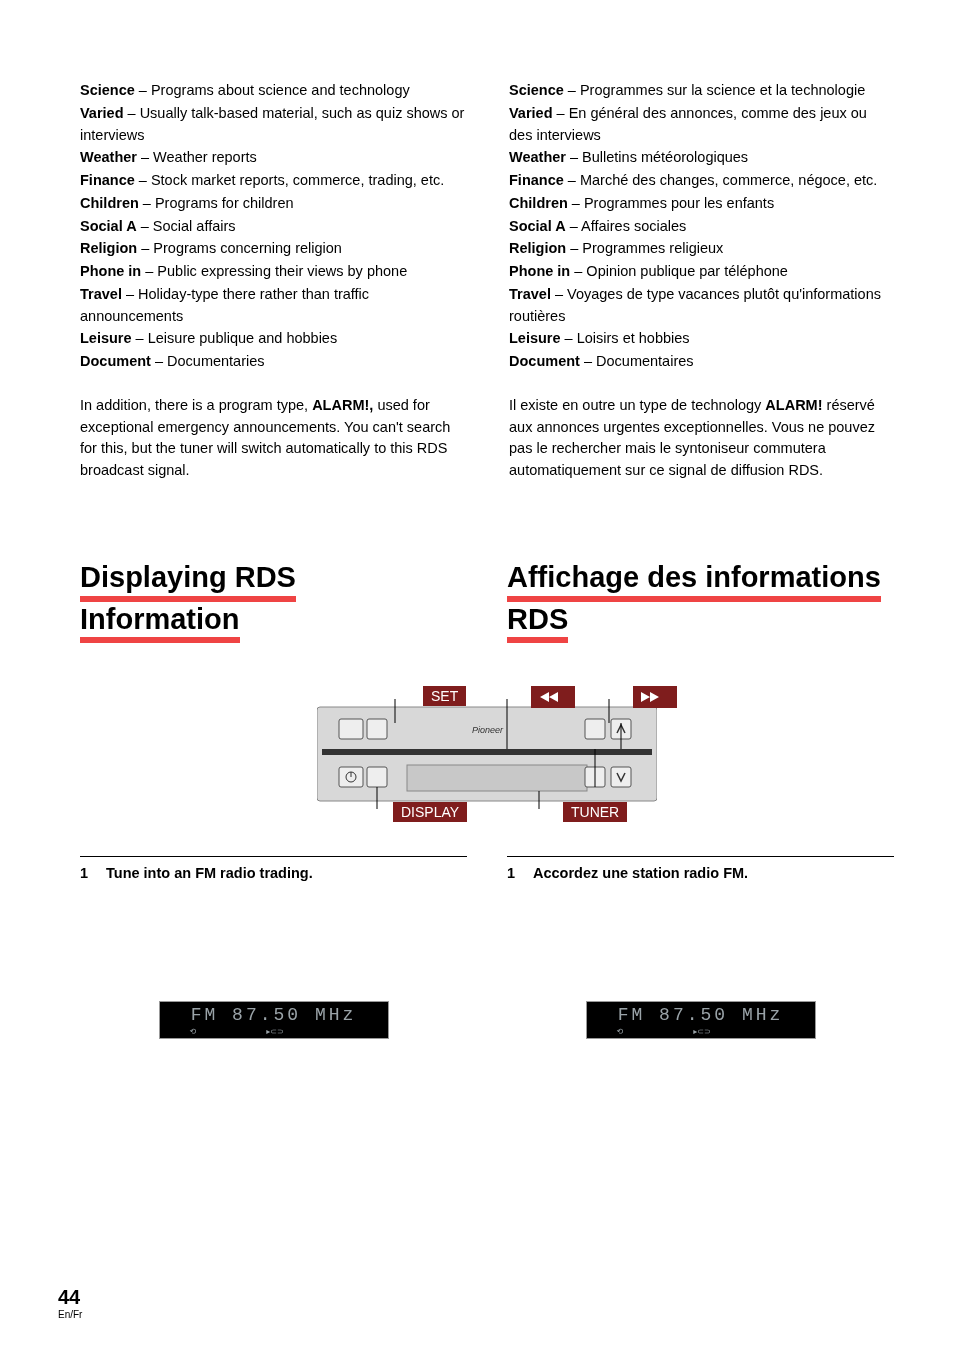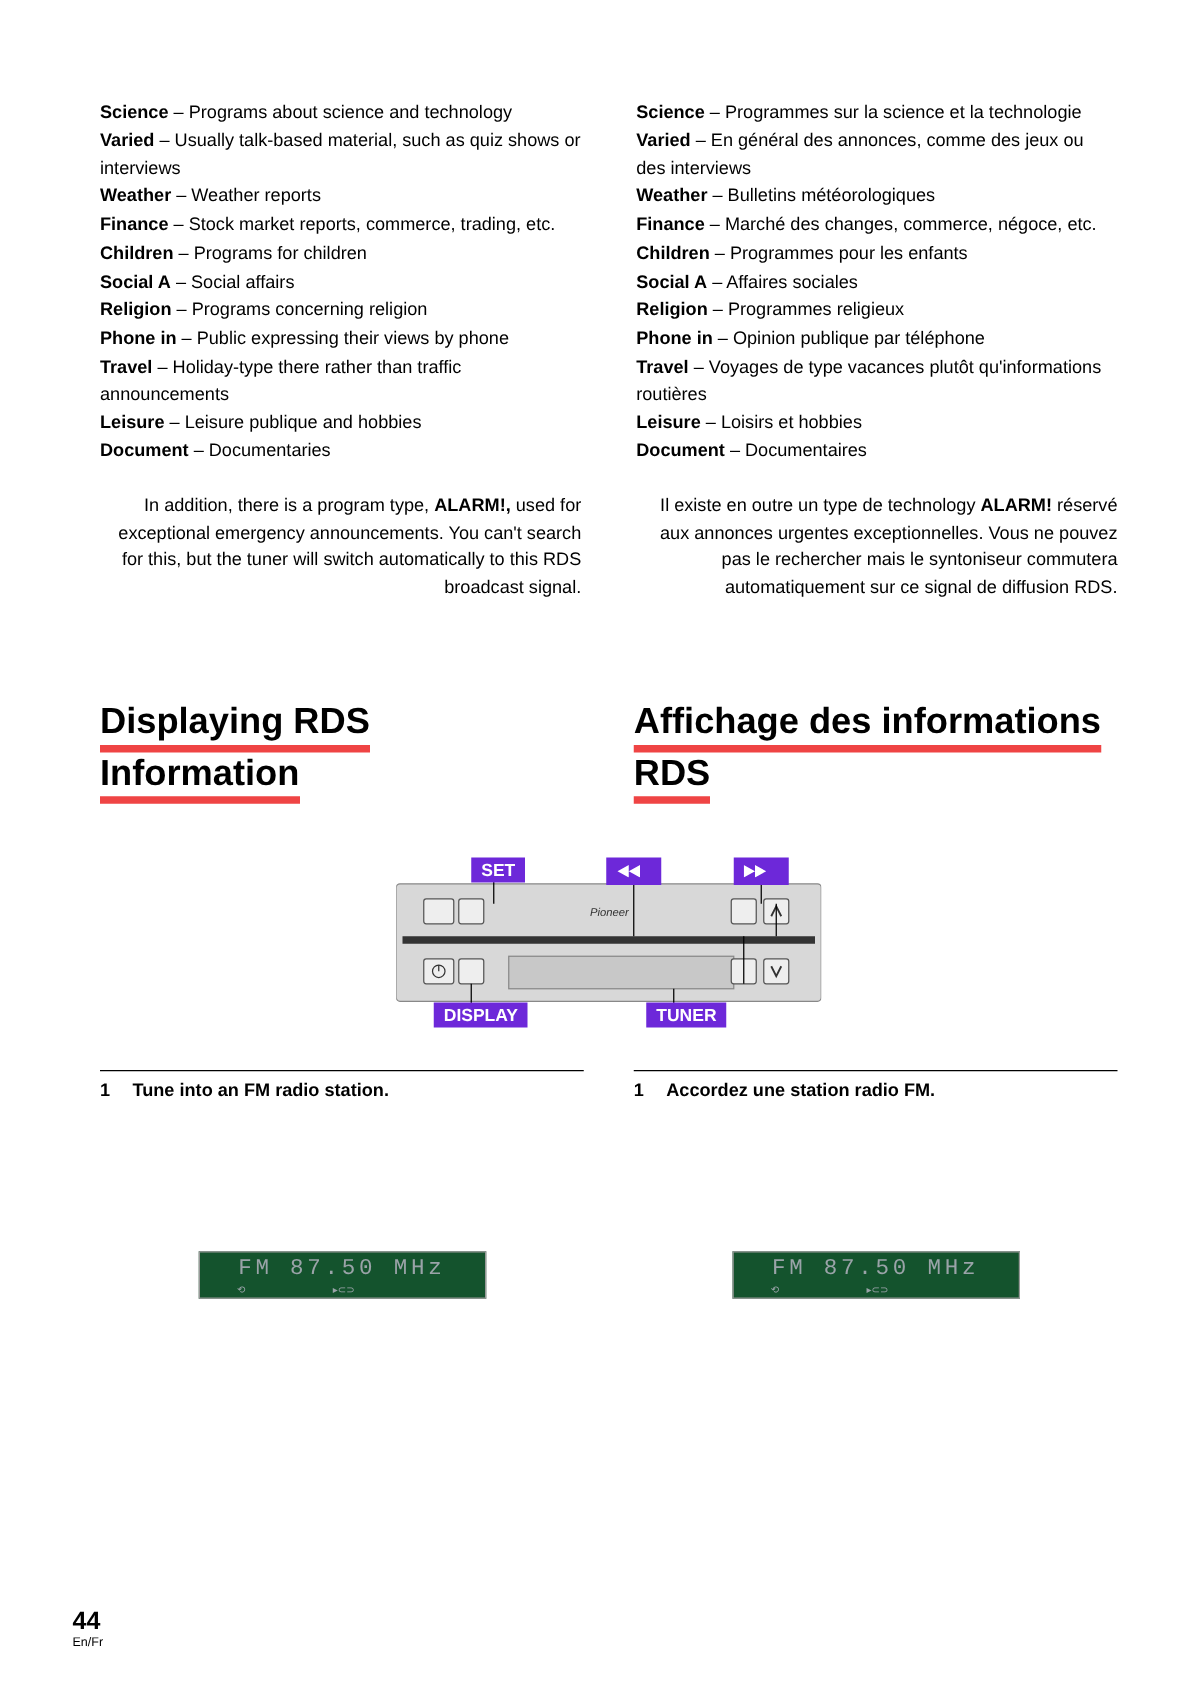--- a/index.html
+++ b/index.html
@@ -19,21 +19,21 @@
     .col {
       flex: 1;
       font-size: 14.5px;
       line-height: 1.5;
     }
     .col-left { }
     .col-right { margin-left: 20px; }
     .term-line { margin-bottom: 1px; }
     .term { font-weight: bold; }
     .desc { font-weight: normal; }
-    .alarm-section { margin-top: 22px; text-align: right; }
+    .alarm-section { margin-top: 22px; }
     .headings {
       margin-top: 78px;
       display: flex;
       gap: 40px;
     }
     .heading {
       flex: 1;
       font-size: 29px;
       font-weight: bold;
       line-height: 1.2;
@@ -43,26 +43,27 @@
       display: inline-block;
       padding-bottom: 1px;
     }
     .remote-area {
       display: flex;
       justify-content: center;
       margin-top: 46px;
     }
     .remote-box { position: relative; }
     .label-box {
-      background: #6d28d9;
+      background: #7f1d1d;
       color: #fff;
-      font-weight: bold;
+      font-weight: normal;
       font-size: 14px;
       padding: 2px 8px;
       position: absolute;
+      margin-left: 46px;
     }
     .label-set { top: -3px; left: 60px; }
     .label-prev { top: -3px; left: 168px; width: 44px; text-align: center; padding: 3px 4px; }
     .label-next { top: -3px; left: 270px; width: 44px; text-align: center; padding: 3px 4px; }
     .label-display { bottom: -3px; left: 30px; }
     .label-tuner { bottom: -3px; left: 200px; }
     .remote-svg { display: block; }
     .step-row {
       display: flex;
       gap: 40px;
@@ -85,21 +86,21 @@
       display: flex;
       gap: 40px;
       margin-top: 120px;
     }
     .lcd-cell { flex: 1; display: flex; justify-content: center; }
     .lcd {
       width: 230px;
       height: 38px;
       border: 1px solid #999;
       position: relative;
-      background: #14532d;
+      background: #000000;
     }
     .lcd-main {
       font-family: "Courier New", monospace;
       font-size: 18px;
       letter-spacing: 3px;
       color: #9aa3a8;
       text-align: center;
       padding-top: 3px;
     }
     .lcd-small {
@@ -211,21 +212,21 @@
       <line x1="60" y1="98" x2="60" y2="120" stroke="#000"></line>
       <line x1="222" y1="102" x2="222" y2="120" stroke="#000"></line>
       <line x1="278" y1="98" x2="278" y2="60" stroke="#000"></line>
     </svg>
   </div>
 </div>
 
 <div class="step-row">
   <div class="step">
     <div class="step-num">1</div>
-    <div class="step-text">Tune into an FM radio station.</div>
+    <div class="step-text">Tune into an FM radio trading.</div>
   </div>
   <div class="step">
     <div class="step-num">1</div>
     <div class="step-text">Accordez une station radio FM.</div>
   </div>
 </div>
 
 <div class="lcd-row">
   <div class="lcd-cell">
     <div class="lcd">

